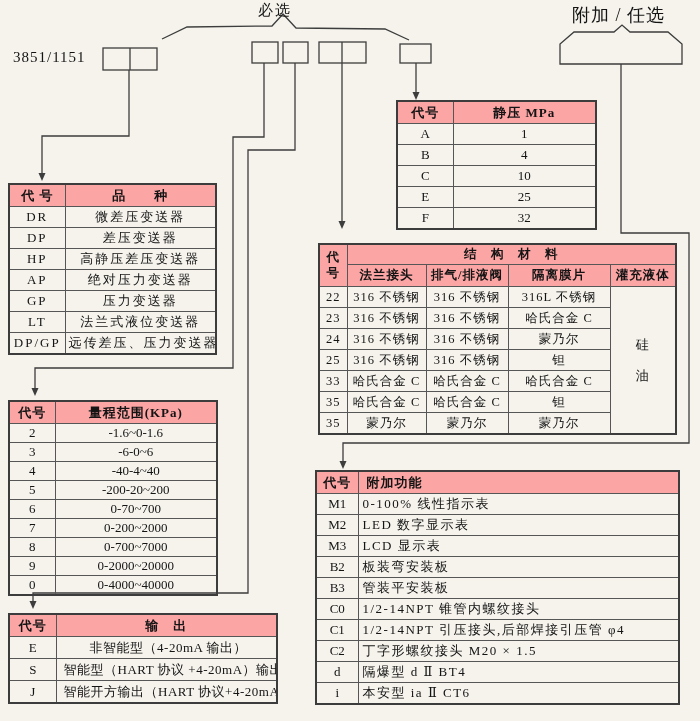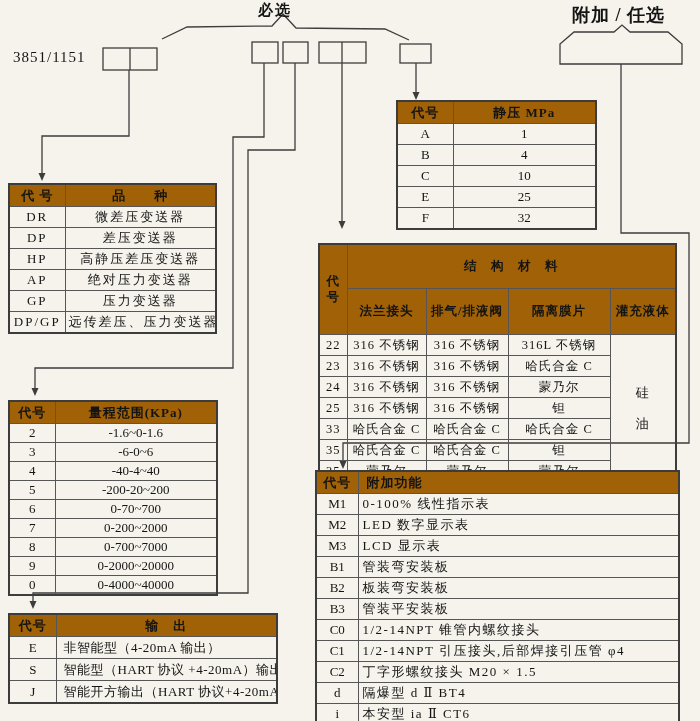--- a/index.html
+++ b/index.html
@@ -3,59 +3,59 @@
 <meta charset="utf-8">
 <style>
   html,body { margin:0; padding:0; background:#ddd; }
   #stage {
     position:relative; width:700px; height:721px; margin:0 auto;
     background:#f5f3ec; overflow:hidden;
     font-family:"Liberation Serif","DejaVu Serif",serif; color:#141414;
   }
   #connectors { position:absolute; left:0; top:0; width:700px; height:721px; }
 
-  .lbl { position:absolute; font-weight:bold; white-space:nowrap; }
+  .lbl { position:absolute; font-weight:normal; white-space:nowrap; }
   #lbl-model    { left:13px;  top:49px;  font-size:15px; font-weight:normal; letter-spacing:1px; }
   #lbl-required { left:258px; top:1px;   font-size:15px; letter-spacing:2px; }
   #lbl-optional { left:572px; top:3px;   font-size:18px; letter-spacing:1px; }
 
   table.t {
     position:absolute; border-collapse:collapse; table-layout:fixed;
     border:2px solid #3c3c3c; background:transparent;
   }
   .t th, .t td {
     border:1px solid #565656; font-size:13px; text-align:center;
     padding:1px 3px; overflow:hidden; white-space:nowrap;
   }
-  .t thead th { background:#a16207; font-weight:bold; letter-spacing:1px; }
+  .t thead th { background:#fca5a5; font-weight:bold; letter-spacing:1px; }
 
   #t-product    { left:8px;   top:183px; width:209px; }
   #t-product th { height:19px; }
   #t-product td { height:18px; letter-spacing:2px; }
 
   #t-static     { left:396px; top:100px; width:201px; }
   #t-static th  { height:19px; }
   #t-static td  { height:18px; }
 
   #t-materials     { left:318px; top:243px; width:359px; }
-  #t-materials th  { font-size:12.5px; padding:13px 1px; }
+  #t-materials th  { font-size:12.5px; padding:1px 1px; }
   #t-materials thead tr:first-child th { height:16px; }
   #t-materials thead tr:last-child th  { height:19px; }
   #t-materials td  { height:18px; font-size:12.5px; letter-spacing:1px; }
   #t-materials th.code-h { padding:0 2px; white-space:normal; line-height:1.25; }
   #t-materials td.fill span { display:block; margin:13px 0; font-size:13px; }
 
   #t-range      { left:8px;   top:400px; width:210px; }
   #t-range th   { height:19px; }
   #t-range td   { height:15px; }
 
   #t-output     { left:8px;   top:613px; width:270px; }
   #t-output th  { height:19px; }
   #t-output td  { height:19px; }
-  #t-output td:last-child { text-align:left; padding-left:7px; letter-spacing:0.5px;margin-top:28px; }
+  #t-output td:last-child { text-align:center; padding-left:7px; letter-spacing:0.5px;margin-top:28px; }
 
   #t-additional    { left:315px; top:470px; width:365px; }
   #t-additional th { height:19px; }
   #t-additional thead th:last-child { text-align:left; padding-left:8px; }
   #t-additional td { height:17px; }
   #t-additional td:last-child { text-align:left; padding-left:4px; letter-spacing:1.5px; }
 </style>
 </head>
 <body>
 
@@ -128,20 +128,24 @@
         </tr>
         <tr>
           <td>AP</td>
           <td>绝对压力变送器</td>
         </tr>
         <tr>
           <td>GP</td>
           <td>压力变送器</td>
         </tr>
         <tr>
+          <td>LT</td>
+          <td>法兰式液位变送器</td>
+        </tr>
+        <tr>
           <td>DP/GP</td>
           <td>远传差压、压力变送器</td>
         </tr>
       </tbody>
     </table>
 
   <table class="t" id="t-static">
     <colgroup>
         <col style="width:56px">
         <col>
@@ -342,24 +346,20 @@
         </tr>
         <tr>
           <td>M2</td>
           <td>LED 数字显示表</td>
         </tr>
         <tr>
           <td>M3</td>
           <td>LCD 显示表</td>
         </tr>
         <tr>
-          <td>B1</td>
-          <td>管装弯安装板</td>
-        </tr>
-        <tr>
           <td>B2</td>
           <td>板装弯安装板</td>
         </tr>
         <tr>
           <td>B3</td>
           <td>管装平安装板</td>
         </tr>
         <tr>
           <td>C0</td>
           <td>1/2-14NPT 锥管内螺纹接头</td>

